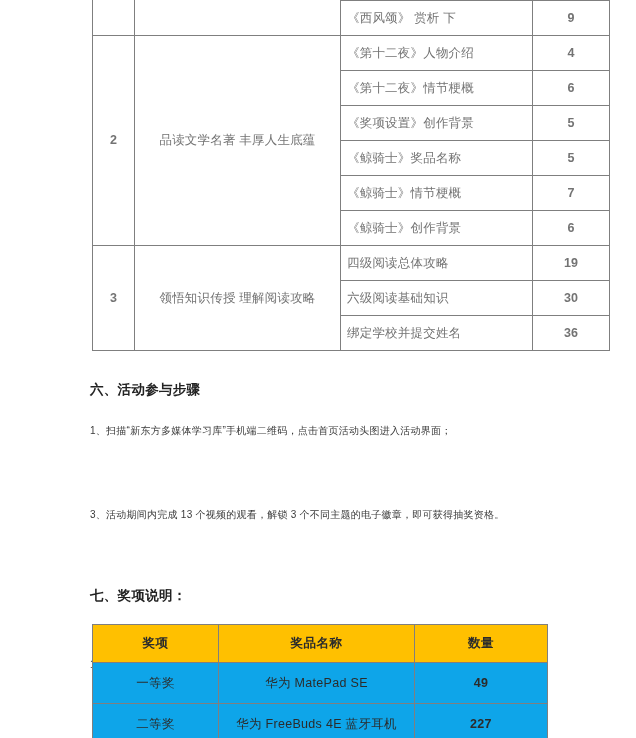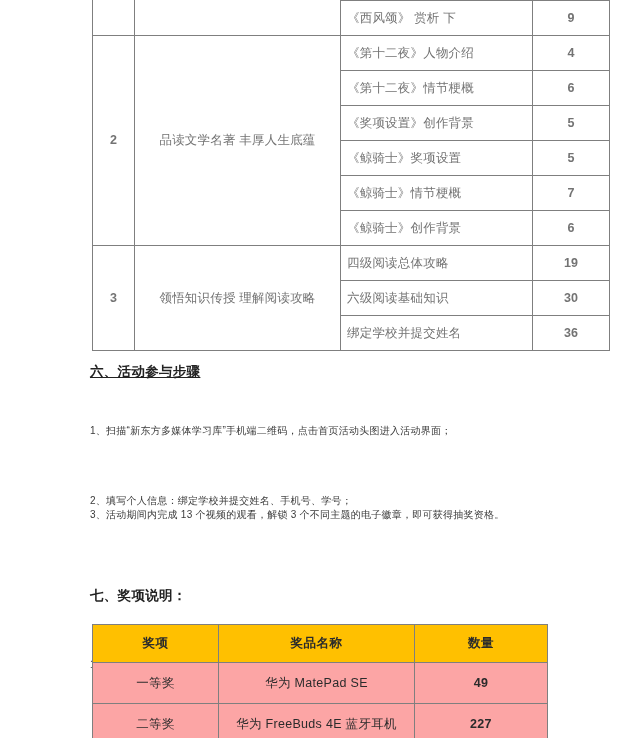--- a/index.html
+++ b/index.html
@@ -76,21 +76,21 @@
     white-space: nowrap;
   }
   .para {
     position: absolute;
     left: 90px;
     font-size: 10px;
     color: #3a3a3a;
     letter-spacing: 0.25px;
     white-space: nowrap;
   }
-  #heading-steps { top: 363px; text-decoration: underline; }
+  #heading-steps { top: 381px; }
   #step-1 { top: 424px; }
   #step-2 { top: 494px; }
   #step-3 { top: 508px; }
   #heading-prizes { top: 551px; margin-top: 36px; }
   #prize-intro { top: 612px; margin-top: 46px; }
 
   
   .prize-table-wrap {
     position: absolute;
     left: 92px;
@@ -113,21 +113,21 @@
   table.prize thead th {
     background: #FFC000;
     height: 35px;
     font-weight: bold;
     font-size: 12.5px;
     letter-spacing: 0.5px;
     border-color: #7f7f7f;
   }
   table.prize tbody td {
     height: 38px;
-    background: #fca5a5;
+    background: #0ea5e9;
     letter-spacing: 0.3px;
   }
   .p-col-1 { width: 123px; }
   .p-col-2 { width: 193px; margin-top: 40px; }
   .p-col-3 { width: 130px; }
   td.p-qty { font-weight: bold; }
 </style>
 </head>
 <body>
 
@@ -156,21 +156,21 @@
         </tr>
         <tr>
           <td class="c-title">《第十二夜》情节梗概</td>
           <td class="c-count">6</td>
         </tr>
         <tr>
           <td class="c-title">《奖项设置》创作背景</td>
           <td class="c-count">5</td>
         </tr>
         <tr>
-          <td class="c-title">《鲸骑士》奖项设置</td>
+          <td class="c-title">《鲸骑士》奖品名称</td>
           <td class="c-count">5</td>
         </tr>
         <tr>
           <td class="c-title">《鲸骑士》情节梗概</td>
           <td class="c-count">7</td>
         </tr>
         <tr>
           <td class="c-title">《鲸骑士》创作背景</td>
           <td class="c-count">6</td>
         </tr>
@@ -190,21 +190,20 @@
           <td class="c-count">36</td>
         </tr>
       </tbody>
     </table>
   </div>
 
   <div class="section-heading" id="heading-steps">六、活动参与步骤</div>
 
   <div class="para" id="step-1">1、扫描“新东方多媒体学习库”手机端二维码，点击首页活动头图进入活动界面；</div>
 
-  <div class="para" id="step-2">2、填写个人信息：绑定学校并提交姓名、手机号、学号；</div>
 
   <div class="para" id="step-3">3、活动期间内完成 13 个视频的观看，解锁 3 个不同主题的电子徽章，即可获得抽奖资格。</div>
 
   <div class="section-heading" id="heading-prizes">七、奖项说明：</div>
 
   <div class="para" id="prize-intro">1、奖项设置：</div>
 
   <div class="prize-table-wrap">
     <table class="prize">
       <thead>

